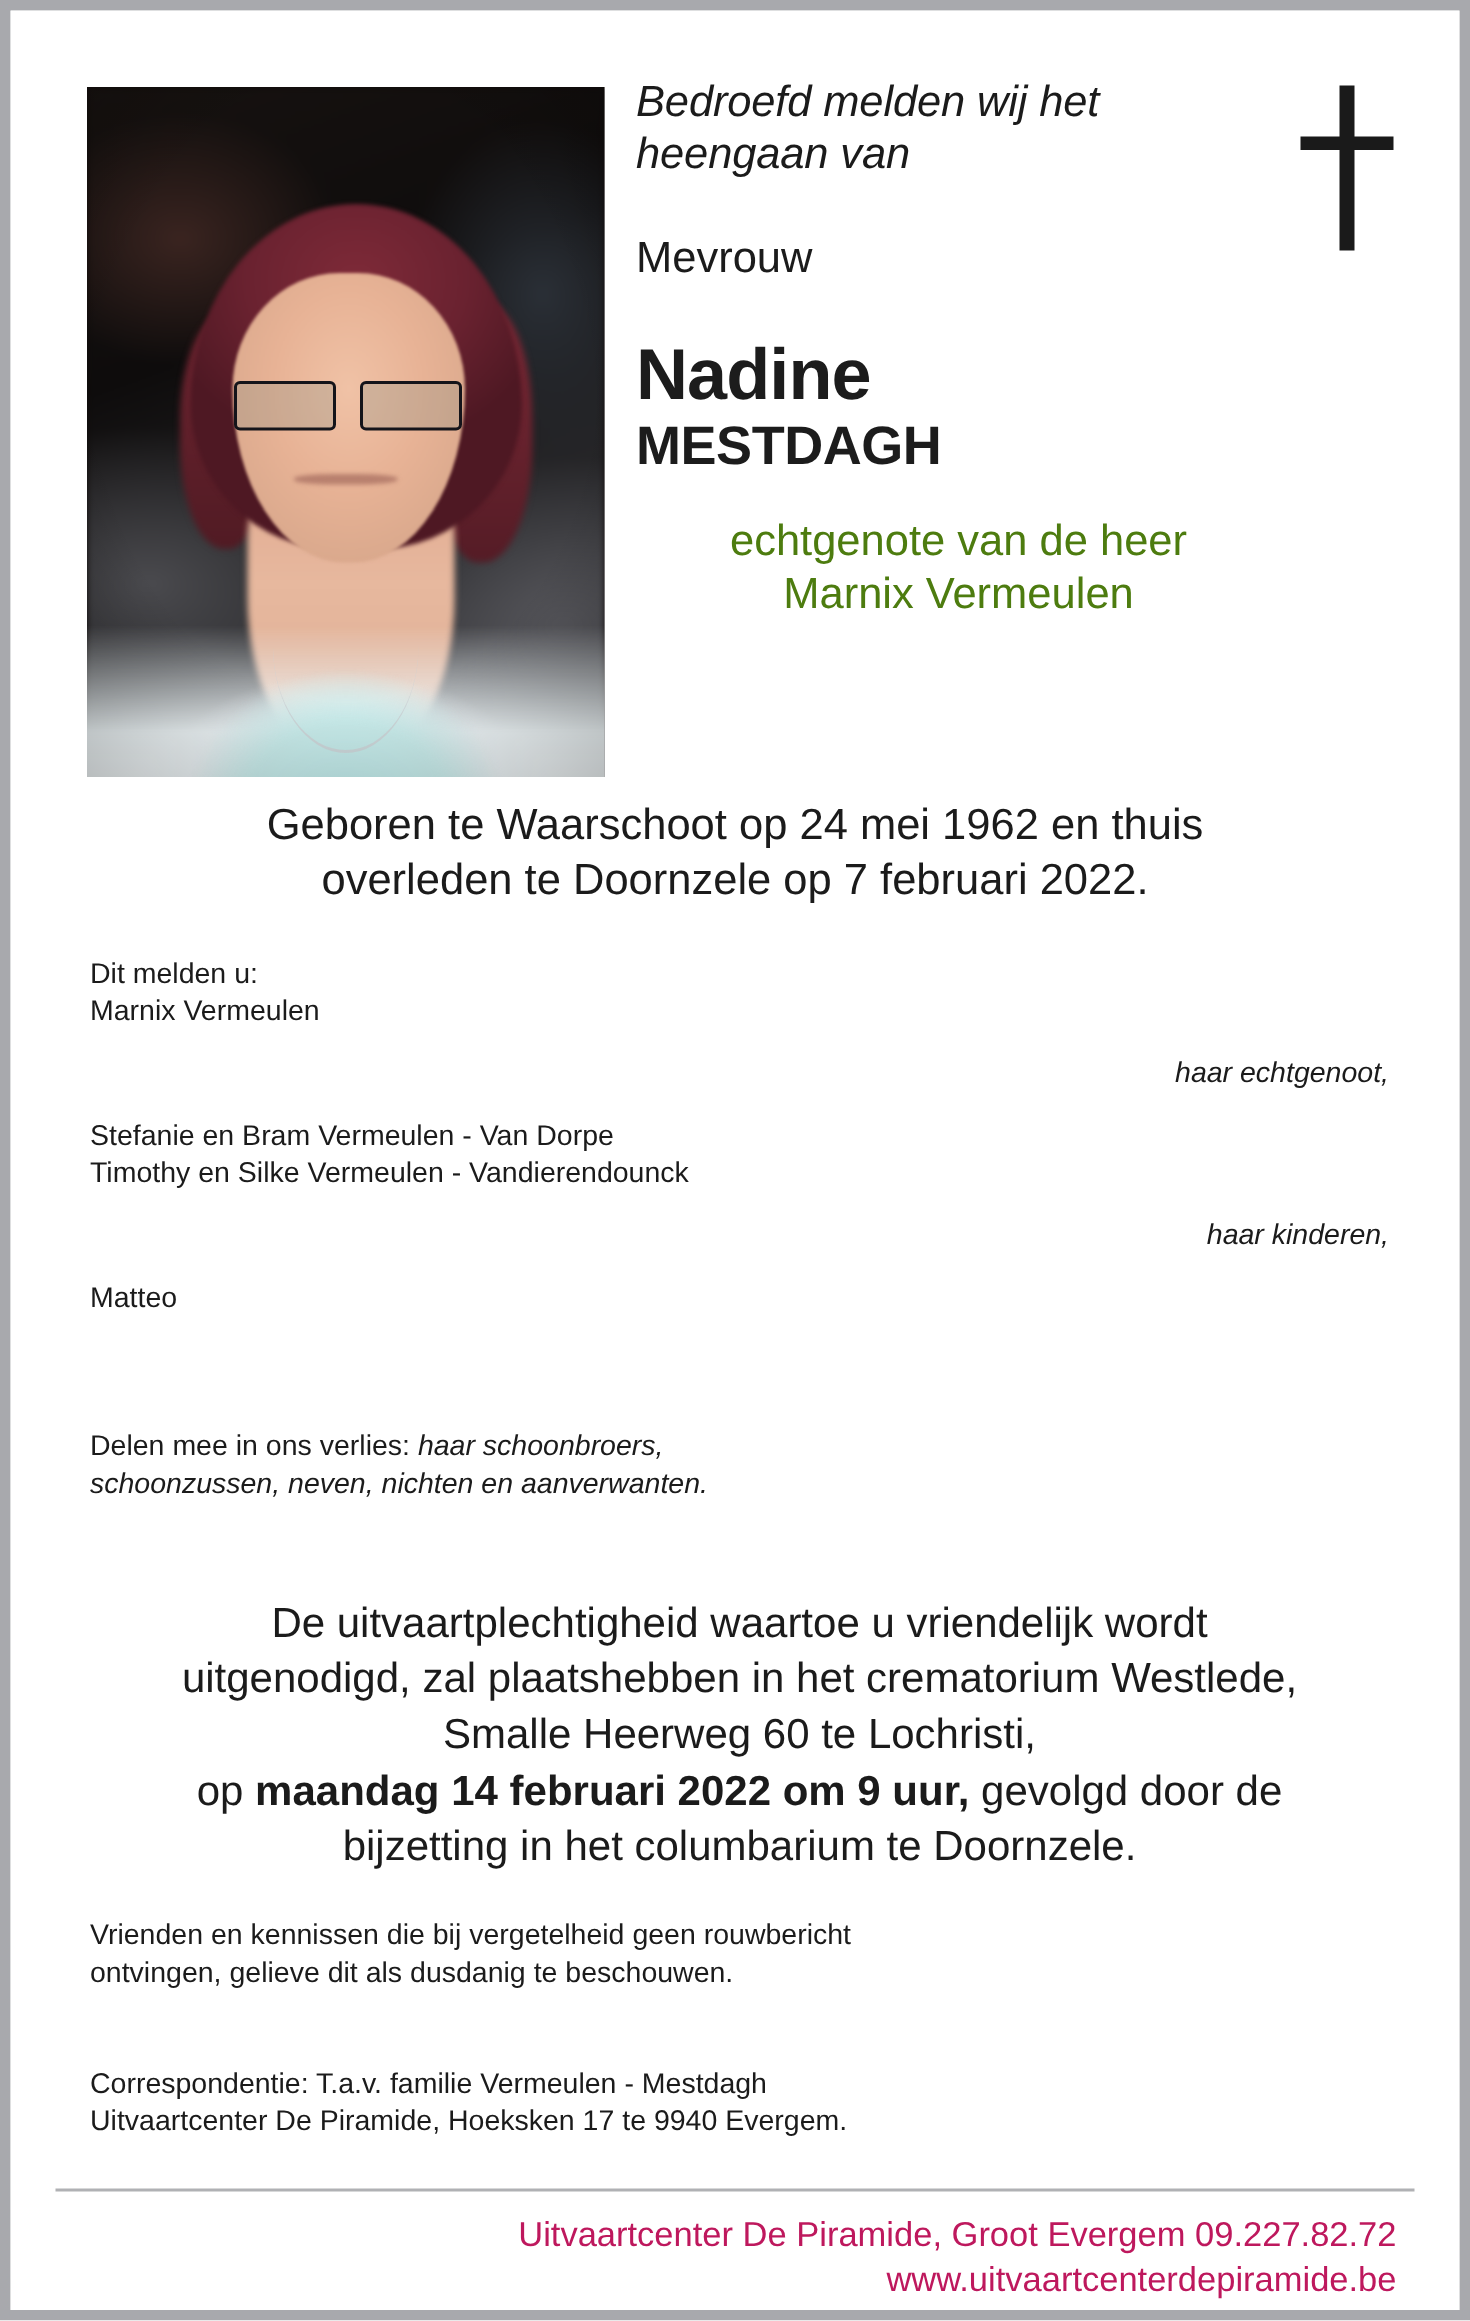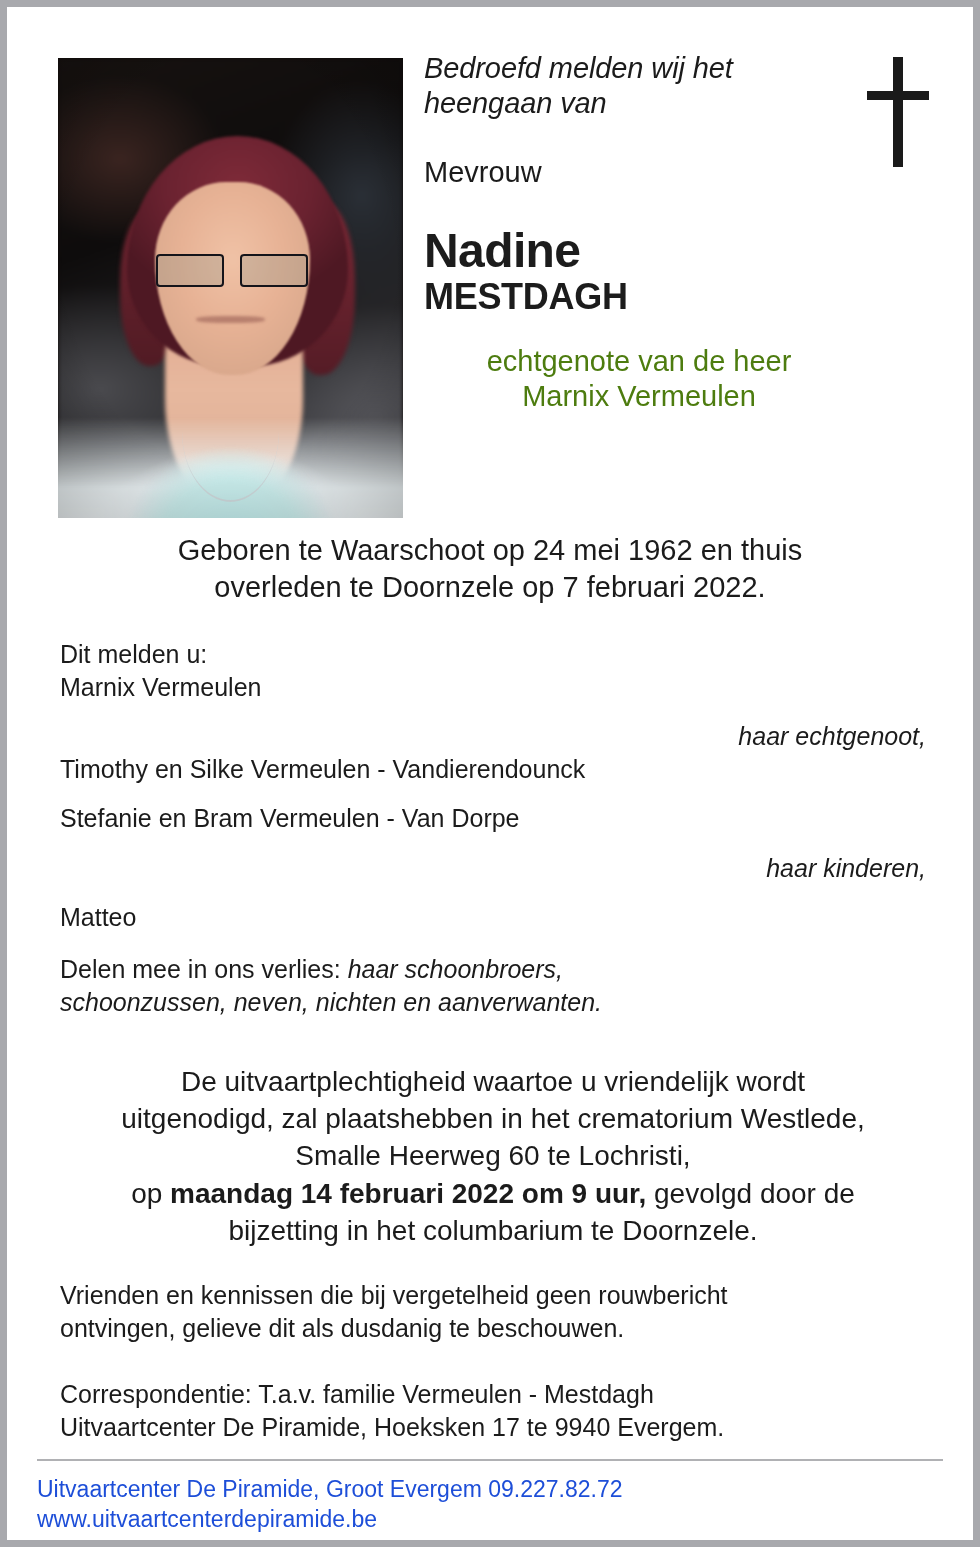--- a/index.html
+++ b/index.html
@@ -250,21 +250,21 @@
     text-align: center;
     font-size: 29px;
     line-height: 1.28;
     color: #1b1b1b;
   }
 
   .block {
     position: absolute;
     left: 53px;
     width: 866px;
-    font-size: 25px;
+    font-size: 19px;
     line-height: 1.3;
     color: #1b1b1b;
   }
   .blk-family   { top: 631px; }
   .blk-share    { top: 946px; }
   .blk-ceremony { top: 1056px; text-align: center; font-size: 28px; line-height: 1.33; }
   .blk-friends  { top: 1272px; }
   .blk-corr     { top: 1371px; }
 
   .ln { display: block; }
@@ -276,27 +276,27 @@
   .footer-rule {
     position: absolute;
     left: 30px;
     top: 1452px;
     width: 906px;
     height: 2px;
     background: #b0b1b4;
   }
   .footer {
     position: absolute;
-    left: 30px;
+    left: 18px;
     top: 1468px;
     width: 906px;
-    text-align: left;
+    text-align: right;
     font-size: 23px;
     line-height: 1.3;
-    color: #1d4ed8;
+    color: #be185d;
   }
 </style>
 </head>
 <body>
 
 <div class="card">
   <div class="inner">
 
     <div class="header-zone">
 
@@ -334,22 +334,22 @@
 
     <div class="born-line">
       <span class="ln">Geboren te Waarschoot op 24 mei 1962 en thuis</span>
       <span class="ln">overleden te Doornzele op 7 februari 2022.</span>
     </div>
 
     <div class="block blk-family">
       <span class="ln">Dit melden u:</span>
       <span class="ln">Marnix Vermeulen</span>
       <span class="ln right gap-small">haar echtgenoot,</span>
+      <span class="ln gap-small">Stefanie en Bram Vermeulen - Van Dorpe</span>
       <span class="ln">Timothy en Silke Vermeulen - Vandierendounck</span>
-      <span class="ln gap-small">Stefanie en Bram Vermeulen - Van Dorpe</span>
       <span class="ln right gap-small">haar kinderen,</span>
       <span class="ln gap-small">Matteo</span>
     </div>
 
     <div class="block blk-share">
       <span class="ln"><span>Delen mee in ons verlies: </span><span class="ital">haar schoonbroers,</span></span>
       <span class="ln ital">schoonzussen, neven, nichten en aanverwanten.</span>
     </div>
 
     <div class="block blk-ceremony">

